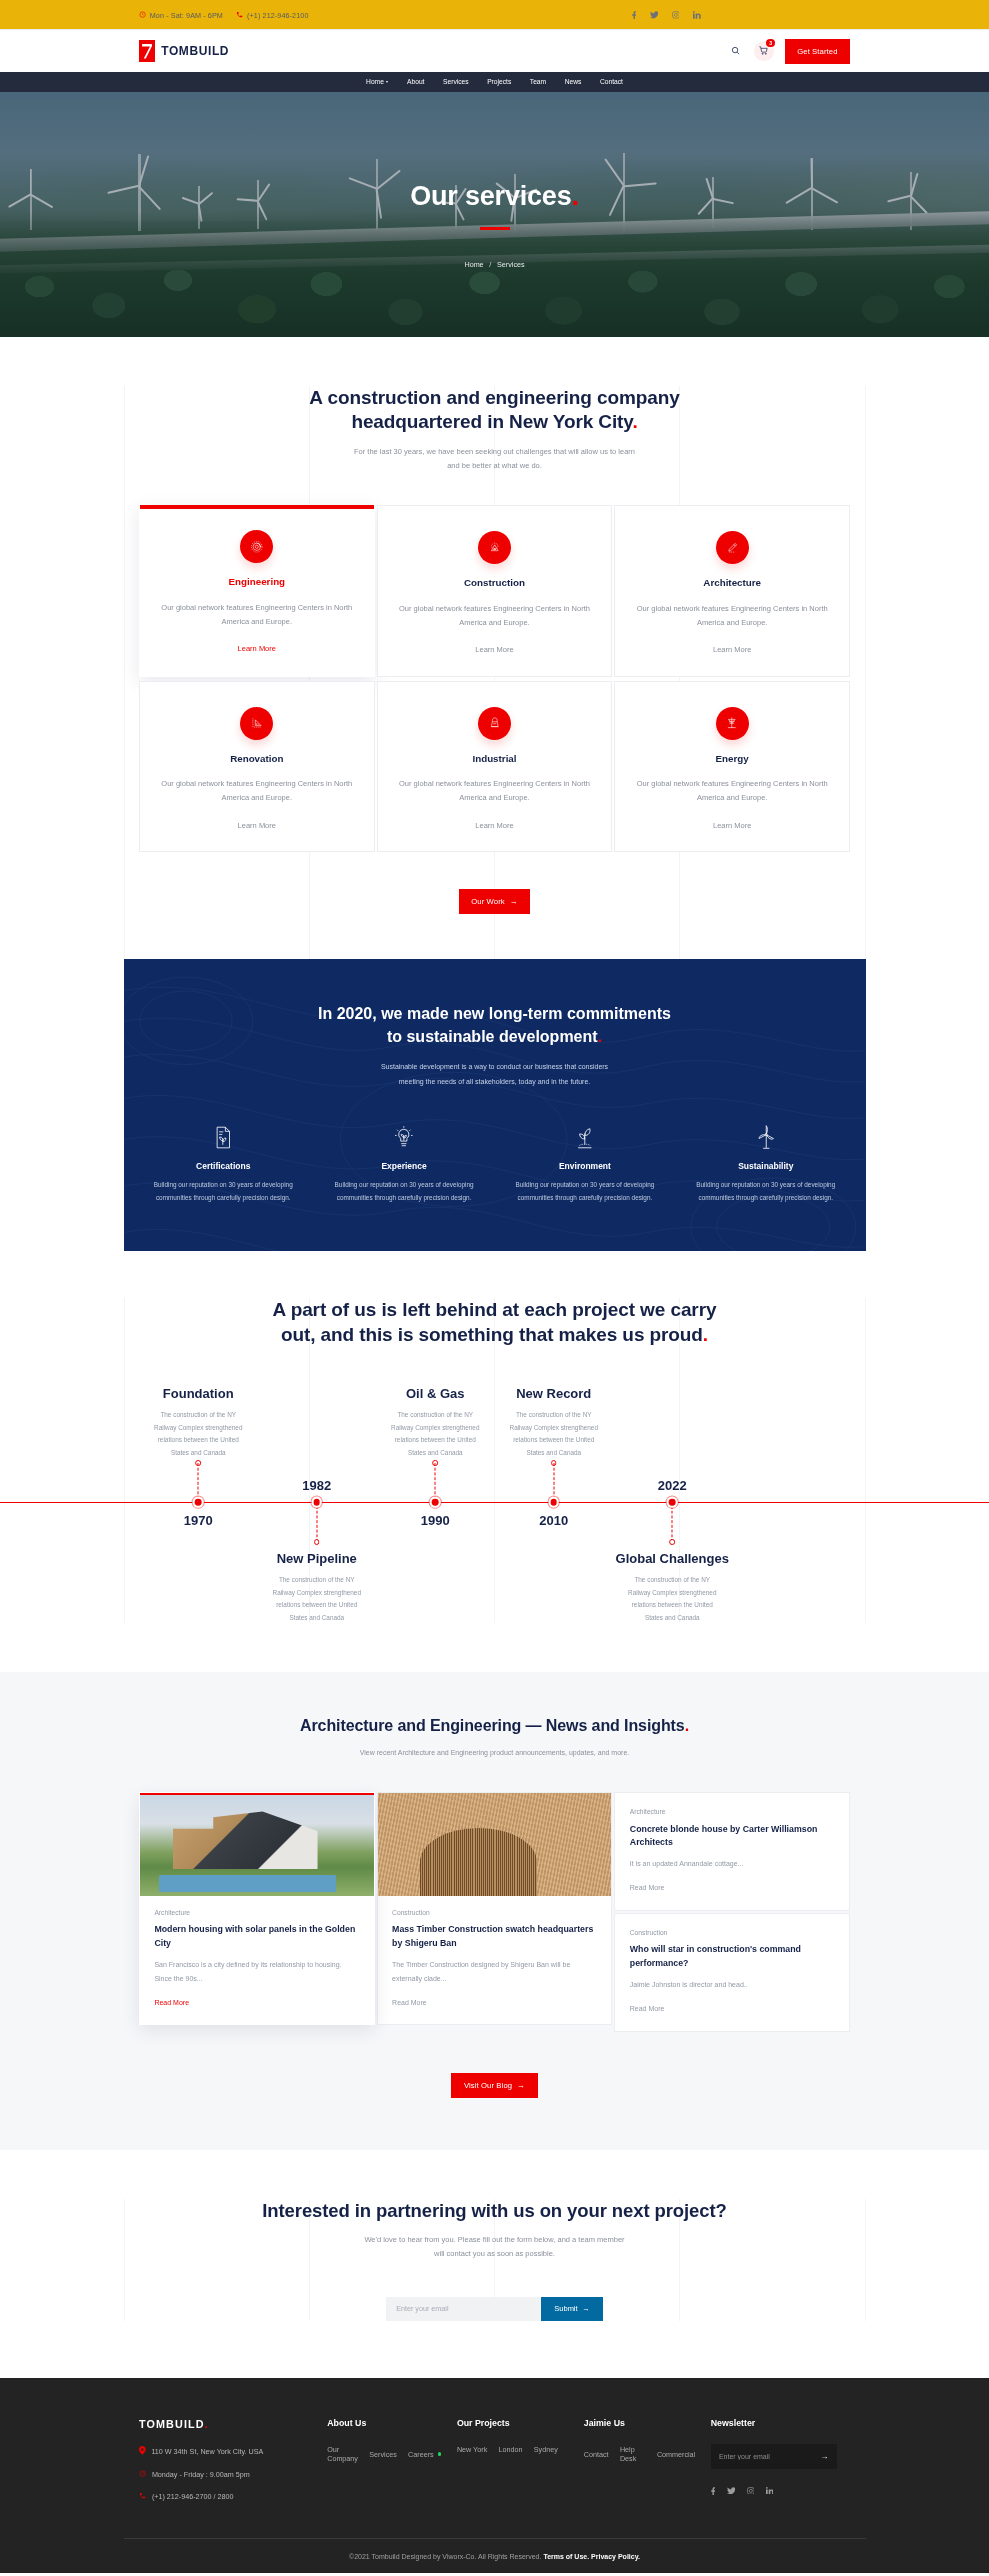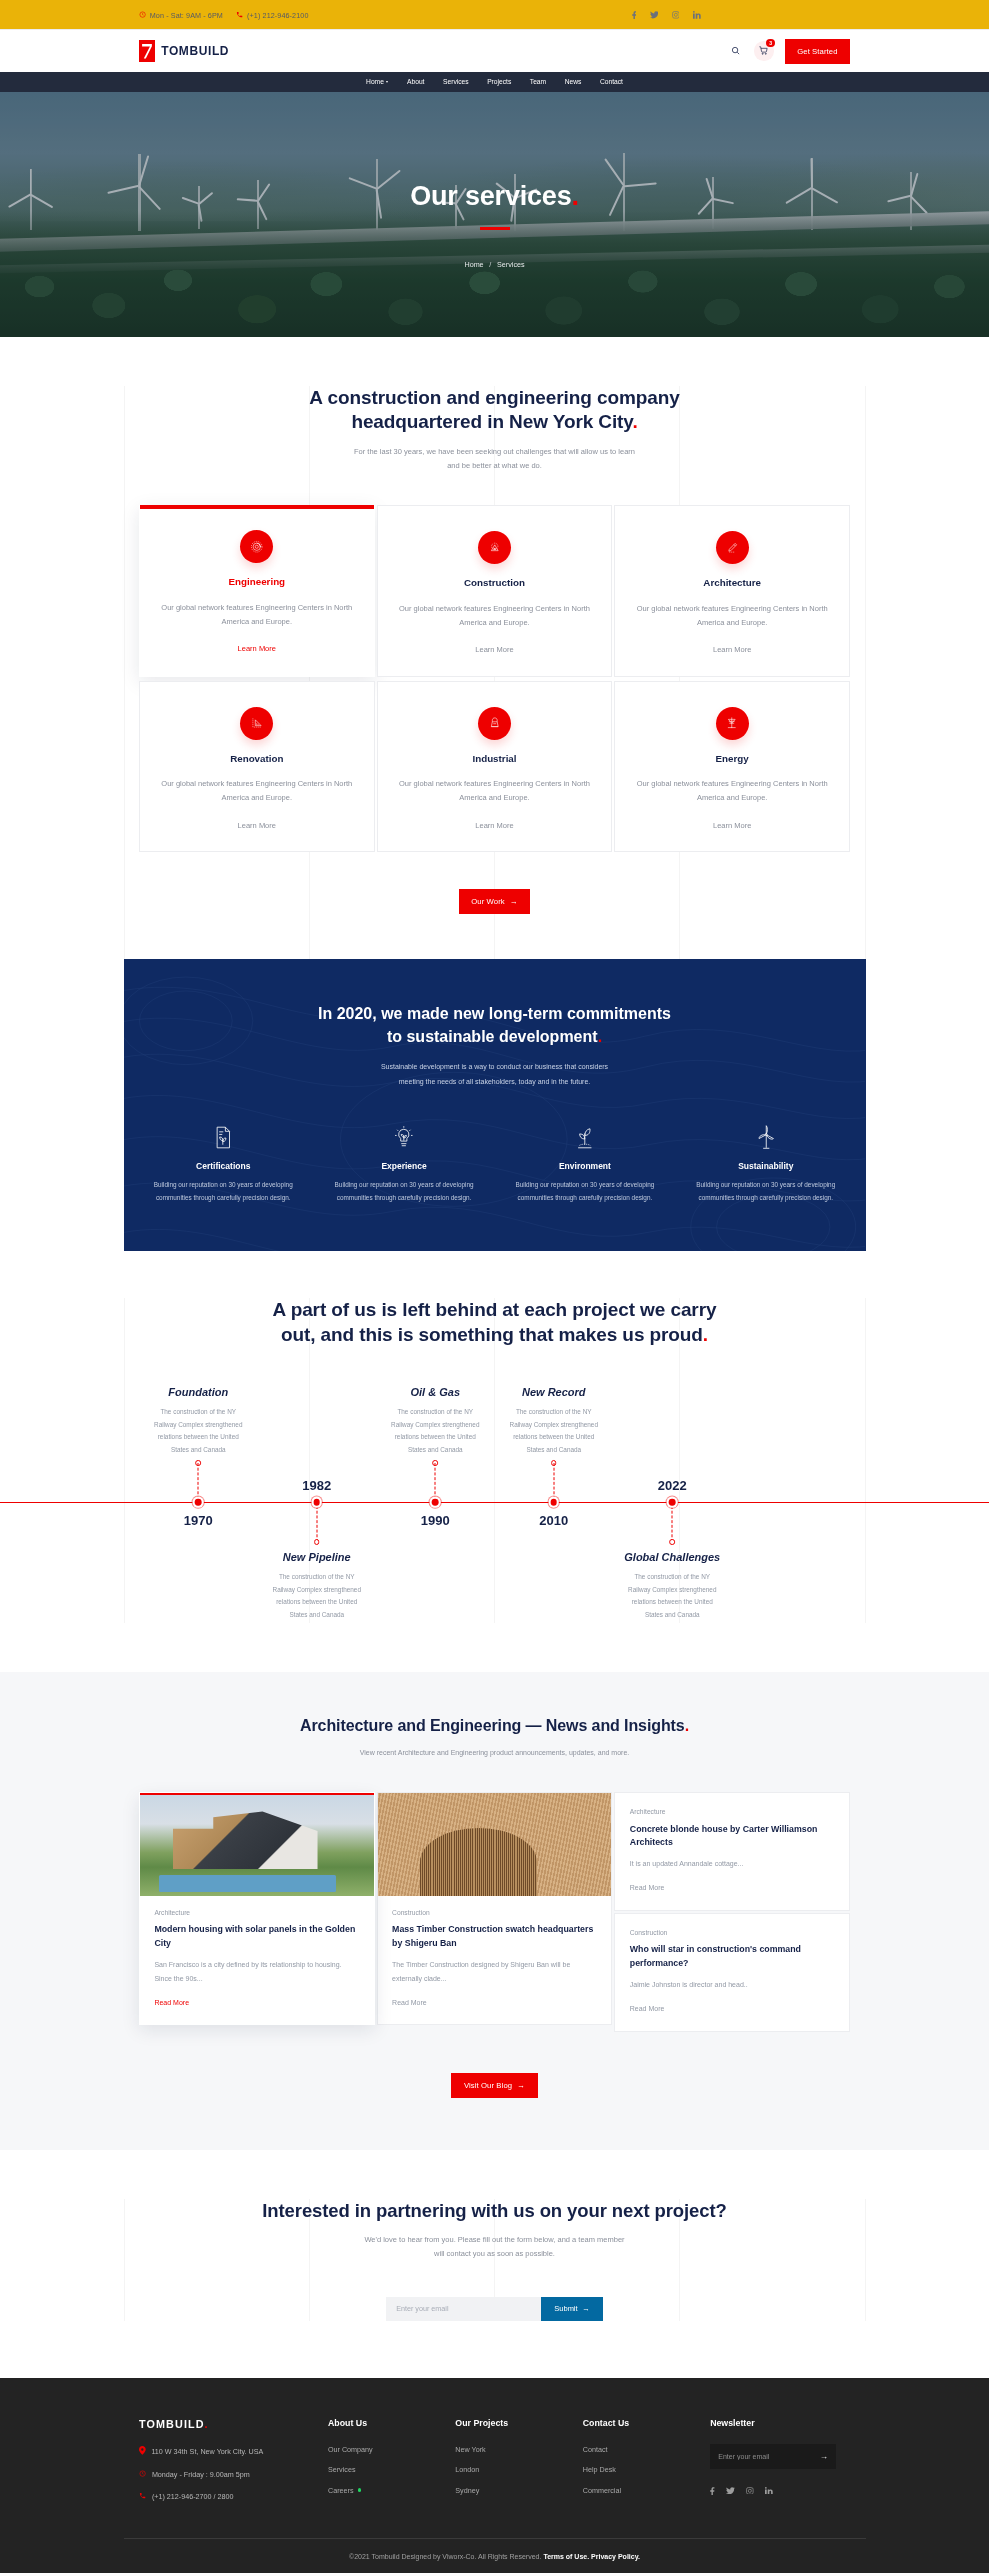--- a/index.html
+++ b/index.html
@@ -123,21 +123,21 @@
   .tl-wrap { position:relative; margin-top:38px; height:237px; }
   .tl-line { position:absolute; left:-124px; right:-124px; top:116px; height:1.5px; background:#ee0000; }
   .tl-items { position:relative; display:grid; grid-template-columns:repeat(6,1fr); height:100%; padding:0 15.5px; }
   .tl-item { position:relative; text-align:center; }
   .tl-node { position:absolute; left:50%; top:116px; transform:translate(-50%,-50%); width:6.7px; height:6.7px;
       border-radius:50%; background:#ee0000; box-shadow:0 0 0 2.1px #fff, 0 0 0 3.1px rgba(238,0,0,.45); }
   .tl-stem { position:absolute; left:50%; transform:translateX(-50%); width:0; border-left:1px dashed #ee0000; }
   .tl-circ { position:absolute; left:50%; transform:translateX(-50%); width:5.7px; height:5.7px; border-radius:50%;
       border:1px solid #ee0000; background:#fff; }
   .tl-year { position:absolute; left:50%; transform:translateX(-50%); font-size:13px; font-weight:bold; color:#152147; white-space:nowrap; }
-  .tl-label { font-size:11px; font-weight:bold; color:#152147;font-style:italic; }
+  .tl-label { font-size:13px; font-weight:bold; color:#152147; }
   .tl-text { margin-top:8.2px; font-size:6.4px; line-height:1.95; color:#9299a5; padding:0 12.4px; }
   
   .tl-item.above .tl-top { position:absolute; left:0; right:0; top:0; }
   .tl-item.above .tl-stem { top:77px; height:36px; }
   .tl-item.above .tl-circ { top:74px; }
   .tl-item.above .tl-year { top:127px; }
   
   .tl-item.below .tl-year { top:92px; }
   .tl-item.below .tl-stem { top:120px; height:36px; }
   .tl-item.below .tl-circ { top:153px; }
@@ -181,21 +181,21 @@
 
   
   .footer { background:#232323; color:#fff; padding:40px 0 0; }
   .footer-grid { display:grid; grid-template-columns: 1.55fr 1fr 1fr 1fr 1.25fr; gap:15.5px; padding:0 15.5px; }
   .f-brand { font-size:10.8px; font-weight:bold; letter-spacing:1.1px; }
   .f-brand .dot { color:#ee0000; }
   .f-contact { margin-top:16.5px; display:flex; flex-direction:column; gap:13px; }
   .f-ci { display:flex; align-items:center; gap:5.7px; font-size:7.2px; color:#b7b7b7; }
   .f-ci svg { flex:none; }
   .f-h { font-size:8.8px; font-weight:bold; color:#fff; }
-  .f-list { margin-top:17.5px; display:flex; flex-direction:column; gap:11.3px; }
+  .f-list { margin-top:17.5px; display:flex; flex-direction:row; gap:11.3px; }
   .f-list a { font-size:7.2px; color:#a9a9a9; text-decoration:none; display:flex; align-items:center; gap:4.1px; }
   .dot-green { width:3.6px; height:3.6px; border-radius:50%; background:#1ed760; display:inline-block; }
   .nl-box { margin-top:16.5px; width:126px; height:25px; background:#1a1a1a; display:flex; align-items:center; padding:0 8.2px; }
   .nl-box input { flex:1; background:transparent; border:none; outline:none; color:#fff; font-size:7px; font-family:inherit; }
   .nl-box input::placeholder{ color:#8c8c8c; }
   .nl-go { background:none; border:none; color:#fff; cursor:pointer; font-size:8.2px; line-height:1; }
   .f-soc { margin-top:17.5px; display:flex; gap:11.3px; color:#9d9d9d; }
   .f-bot { margin-top:37px; border-top:0.5px solid #3a3a3a; }
   .f-bot-in { padding:13.4px 15.5px; text-align:center; font-size:7px; color:#a0a0a0; }
   .f-bot-in b { color:#fff; font-weight:bold; }
@@ -766,21 +766,21 @@
       <div>
         <div class="f-h">Our Projects</div>
         <div class="f-list">
           <a href="#">New York</a>
           <a href="#">London</a>
           <a href="#">Sydney</a>
         </div>
       </div>
 
       <div>
-        <div class="f-h">Contact Us</div>
+        <div class="f-h">Jaimie Us</div>
         <div class="f-list">
           <a href="#">Contact</a>
           <a href="#">Help Desk</a>
           <a href="#">Commercial</a>
         </div>
       </div>
 
       <div>
         <div class="f-h">Newsletter</div>
         <div class="nl-box">

